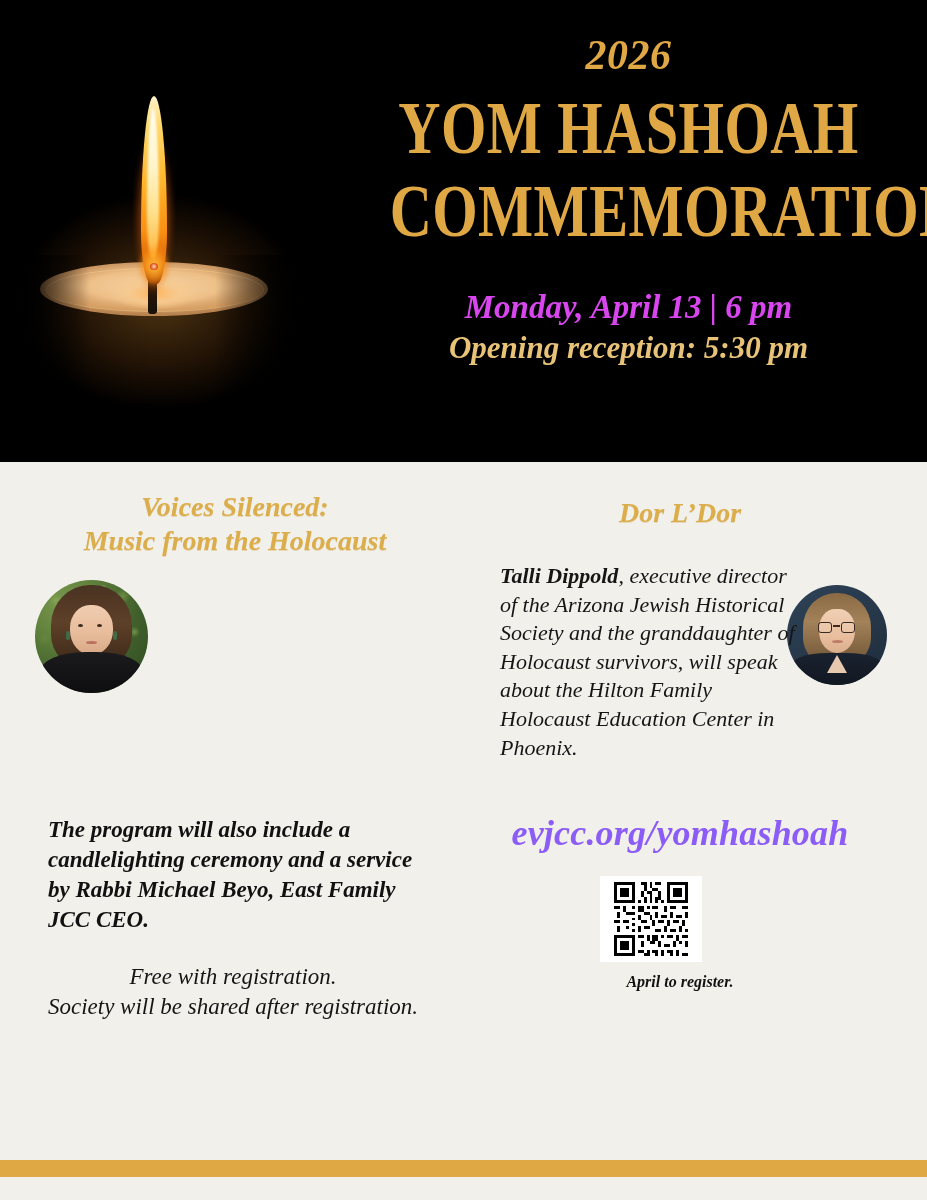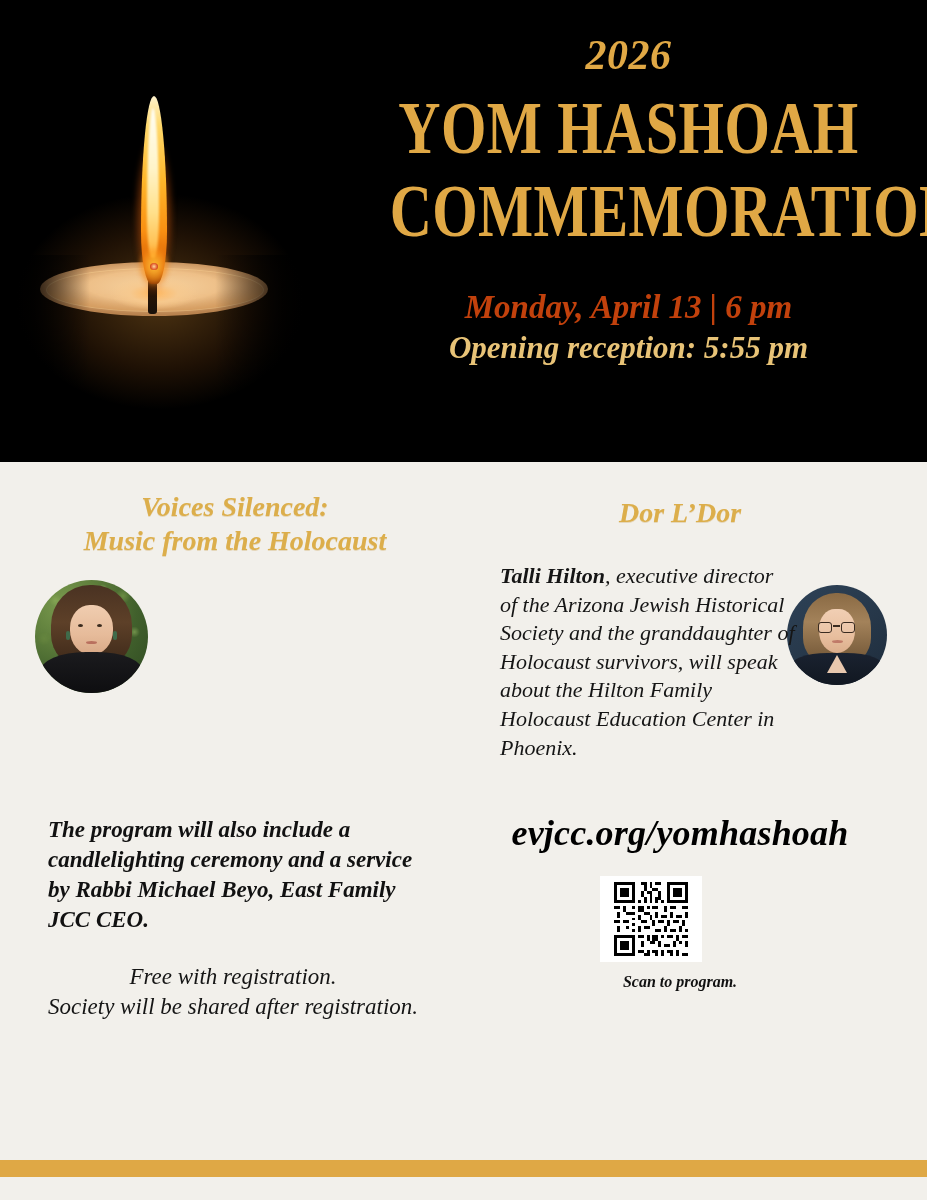--- a/index.html
+++ b/index.html
@@ -92,21 +92,21 @@
     margin-top:16px;font-size:73px;font-weight:700;color:#e0a845;
     letter-spacing:.5px;line-height:1.0;transform:scaleX(.80);transform-origin:50% 50%;
     white-space:nowrap;
   }
   .title2{
     margin-top:10px;font-size:73px;font-weight:700;color:#e0a845;
     letter-spacing:.5px;line-height:1.0;transform:scaleX(.80);transform-origin:50% 50%;
     white-space:nowrap;
   }
   .date{
-    margin-top:38px;font-size:33px;font-weight:700;font-style:italic;color:#c2410c;
+    margin-top:38px;font-size:33px;font-weight:700;font-style:italic;color:#d946ef;
     line-height:1.28;
   }
   .date2{font-size:31px;font-weight:700;font-style:italic;color:#e8c377;line-height:1.28;}
 
   
   .body-area{position:absolute;left:0;top:462px;width:927px;height:698px;background:#f2f0eb;}
 
   .sec-head{
     position:absolute;text-align:center;color:#dcae4b;
     font-weight:700;font-style:italic;font-size:28px;line-height:1.2;
@@ -164,21 +164,21 @@
   .program{
     position:absolute;left:48px;top:353px;width:380px;
     font-style:italic;font-weight:700;font-size:23px;line-height:1.30;color:#111;
   }
   .freenote{
     position:absolute;left:28px;top:500px;width:410px;text-align:center;
     font-style:italic;font-size:23px;line-height:1.32;color:#151515;
   }
   .url{
     position:absolute;left:460px;top:350px;width:440px;text-align:center;
-    font-style:italic;font-weight:700;font-size:36px;color:#000000;letter-spacing:.2px;
+    font-style:italic;font-weight:700;font-size:36px;color:#8b5cf6;letter-spacing:.2px;
   }
   .qr{position:absolute;left:600px;top:876px;width:102px;height:86px;background:#fff;padding:0;}
   .qr svg{display:block;}
   .scan{
     position:absolute;left:460px;top:511px;width:440px;text-align:center;
     font-style:italic;font-weight:700;font-size:16px;color:#111;
   }
 
   
   .footer{position:absolute;left:0;top:1060px;width:927px;height:100px;background:#f2f0eb;}
@@ -206,21 +206,21 @@
         <div class="candle-fade-l"></div>
         <div class="candle-fade-r"></div>
         <div class="candle-fade-b"></div>
       </div>
 
       <div class="hero-text">
         <div class="year">2026</div>
         <div class="title">YOM HASHOAH</div>
         <div class="title2">COMMEMORATION</div>
         <div class="date">Monday, April 13 | 6 pm</div>
-        <div class="date2">Opening reception: 5:55 pm</div>
+        <div class="date2">Opening reception: 5:30 pm</div>
       </div>
 
     </div>
   </div>
 
   <div class="body-area">
 
     <div class="sec-head left">
       <div>Voices Silenced:</div>
       <div>Music from the Holocaust</div>
@@ -252,33 +252,33 @@
         <div class="ph2-glass l"></div>
         <div class="ph2-glass r"></div>
         <div class="ph2-bridge"></div>
         <div class="ph2-mouth"></div>
         <div class="ph2-body"></div>
         <div class="ph2-collar"></div>
       </div>
     </div>
 
     <div class="bio right">
-      <b>Talli Hilton</b><span>, executive director of the Arizona Jewish Historical Society and the granddaughter of Holocaust survivors, will speak about the Hilton Family Holocaust Education Center in Phoenix.</span>
+      <b>Talli Dippold</b><span>, executive director of the Arizona Jewish Historical Society and the granddaughter of Holocaust survivors, will speak about the Hilton Family Holocaust Education Center in Phoenix.</span>
     </div>
 
     <div class="program">The program will also include a candlelighting ceremony and a service by Rabbi Michael Beyo, East Family JCC CEO.</div>
 
     <div class="freenote">
       <div>Free with registration.</div>
       <div>Society will be shared after registration.</div>
     </div>
 
     <div class="url">evjcc.org/yomhashoah</div>
 
-    <div class="scan">Scan to program.</div>
+    <div class="scan">April to register.</div>
   </div>
 
   <div class="qr">
     <svg width="102" height="86" viewBox="0 0 29 29" shape-rendering="crispEdges" aria-hidden="true">
       <rect width="29" height="29" fill="#ffffff"></rect>
       <g fill="#000000">
 
         <rect x="2" y="2" width="7" height="1"></rect>
           <rect x="2" y="8" width="7" height="1"></rect>
         <rect x="2" y="2" width="1" height="7"></rect>

